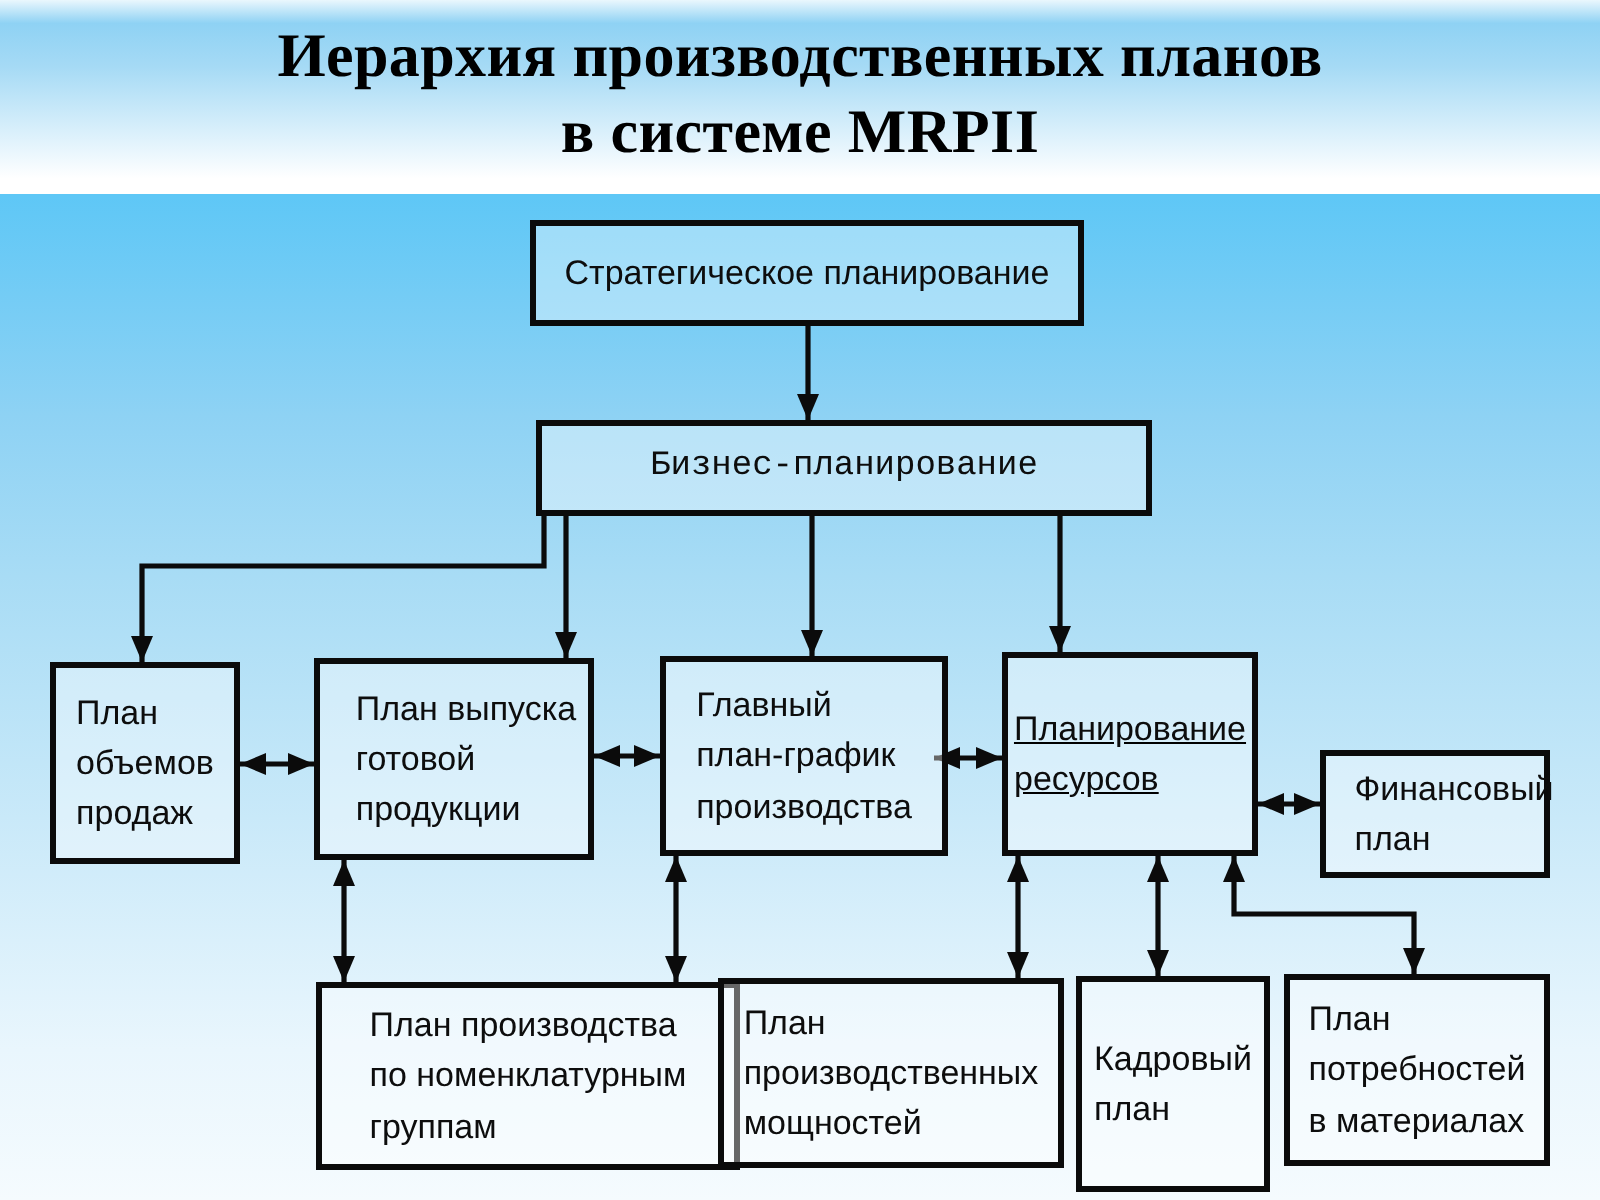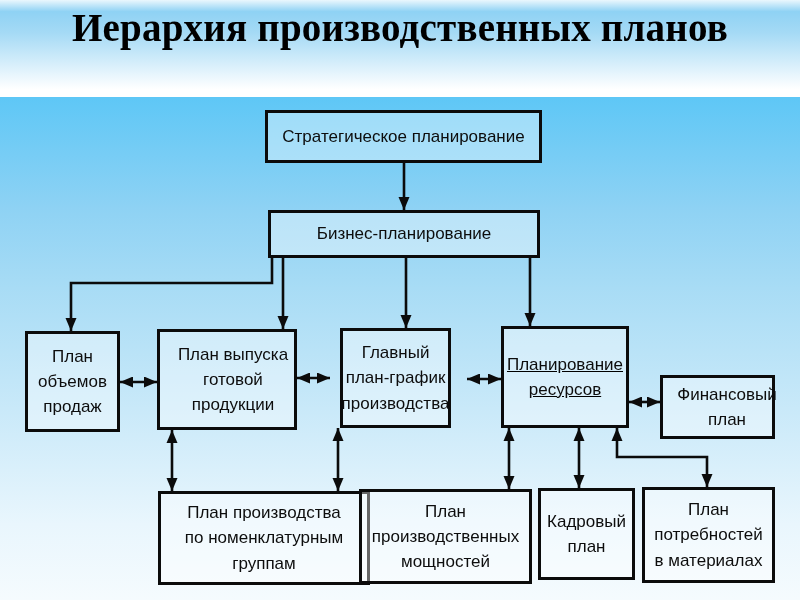--- a/index.html
+++ b/index.html
@@ -8,54 +8,54 @@
 
   .title-band{
     position:absolute;left:0;top:0;width:800px;height:97px;
     background:linear-gradient(180deg,#eaf7fd 0%,#8fd2f4 12%,#a5daf5 34%,#e9f6fd 78%,#ffffff 92%,#ffffff 100%);
     text-align:center;
     padding-top:9px;box-sizing:border-box;
   }
   .title-line{
     font-family:"Liberation Serif",serif;
     font-weight:bold;
-    font-size:39px;
+    font-size:31px;
     line-height:38px;
     color:#000;
     letter-spacing:.2px;
   }
 
   .content-band{
     position:absolute;left:0;top:97px;width:800px;height:503px;
     background:linear-gradient(180deg,#5ec7f6 0%,#8ed2f4 22%,#a8dcf5 38%,#c9e9f9 62%,#e9f6fd 85%,#f5fbfe 100%);
   }
 
   #connector-layer{position:absolute;left:0;top:0;width:800px;height:600px;pointer-events:none;}
   #connector-layer polyline{fill:none;stroke:#0b0b0b;stroke-width:2.6;}
 
   .node{
     position:absolute;box-sizing:border-box;
     border:3px solid #0b0b0b;
     background:rgba(255,255,255,0.38);
     display:flex;align-items:center;justify-content:center;
-    text-align:center;
   }
   .node-label{
     white-space:pre-line;
     font-size:17px;line-height:1.48;color:#0d0d0d;
     padding:0 2px;
   }
 </style>
 </head>
 <body>
 
 <div class="slide">
 
   <div class="title-band">
     <div class="title-line">Иерархия производственных планов</div>
+    <div class="title-line">в системе MRPII</div>
   </div>
 
   <div class="content-band"></div>
 
   <svg id="connector-layer" viewBox="0 0 800 600" xmlns="http://www.w3.org/2000/svg">
     <defs>
       <marker id="mh" markerUnits="userSpaceOnUse" markerWidth="15" markerHeight="13" refX="13" refY="5.5" orient="auto">
         <path d="M0,0 L13,5.5 L0,11 Z" fill="#0b0b0b"></path>
       </marker>
       <marker id="mt" markerUnits="userSpaceOnUse" markerWidth="15" markerHeight="13" refX="0" refY="5.5" orient="auto">
@@ -75,34 +75,34 @@
       <polyline points="338,428 338,491" stroke="#0b0b0b" marker-end="url(#mh)" marker-start="url(#mt)"></polyline>
       <polyline points="509,428 509,489" stroke="#0b0b0b" marker-end="url(#mh)" marker-start="url(#mt)"></polyline>
       <polyline points="579,428 579,488" stroke="#0b0b0b" marker-end="url(#mh)" marker-start="url(#mt)"></polyline>
       <polyline points="617,428 617,457 707,457 707,487" stroke="#0b0b0b" marker-end="url(#mh)" marker-start="url(#mt)"></polyline>
     </svg>
 
   <div id="nodes">
       <div class="node" style="left: 265px; top: 110px; width: 277px; height: 53px;">
         <span class="node-label">Стратегическое планирование</span>
       </div>
-      <div class="node" style="left: 268px; top: 210px; width: 272px; height: 48px;">
+      <div class="node" style="left: 268px; top: 210px; width: 308px; height: 48px; font-family: Liberation Mono, monospace;">
         <span class="node-label">Бизнес-планирование</span>
       </div>
       <div class="node" style="left: 25px; top: 331px; width: 95px; height: 101px;">
         <span class="node-label">План
 объемов
 продаж</span>
       </div>
       <div class="node" style="left: 157px; top: 329px; width: 140px; height: 101px; padding-left: 12px;">
         <span class="node-label">План выпуска
 готовой
 продукции</span>
       </div>
-      <div class="node" style="left: 340px; top: 328px; width: 111px; height: 100px;">
+      <div class="node" style="left: 330px; top: 328px; width: 144px; height: 100px;">
         <span class="node-label">Главный
 план-график
 производства</span>
       </div>
       <div class="node" style="left: 501px; top: 326px; width: 128px; height: 102px; text-decoration: underline;">
         <span class="node-label">Планирование
 ресурсов</span>
       </div>
       <div class="node" style="left: 660px; top: 375px; width: 115px; height: 64px; padding-left: 19px;">
         <span class="node-label">Финансовый
@@ -111,21 +111,21 @@
       <div class="node" style="left: 158px; top: 491px; width: 212px; height: 94px;">
         <span class="node-label">План производства
 по номенклатурным
 группам</span>
       </div>
       <div class="node" style="left: 359px; top: 489px; width: 173px; height: 95px;">
         <span class="node-label">План
 производственных
 мощностей</span>
       </div>
-      <div class="node" style="left: 538px; top: 488px; width: 97px; height: 92px;">
+      <div class="node" style="left: 538px; top: 488px; width: 97px; height: 108px;">
         <span class="node-label">Кадровый
 план</span>
       </div>
       <div class="node" style="left: 642px; top: 487px; width: 133px; height: 96px;">
         <span class="node-label">План
 потребностей
 в материалах</span>
       </div>
     </div>
 

